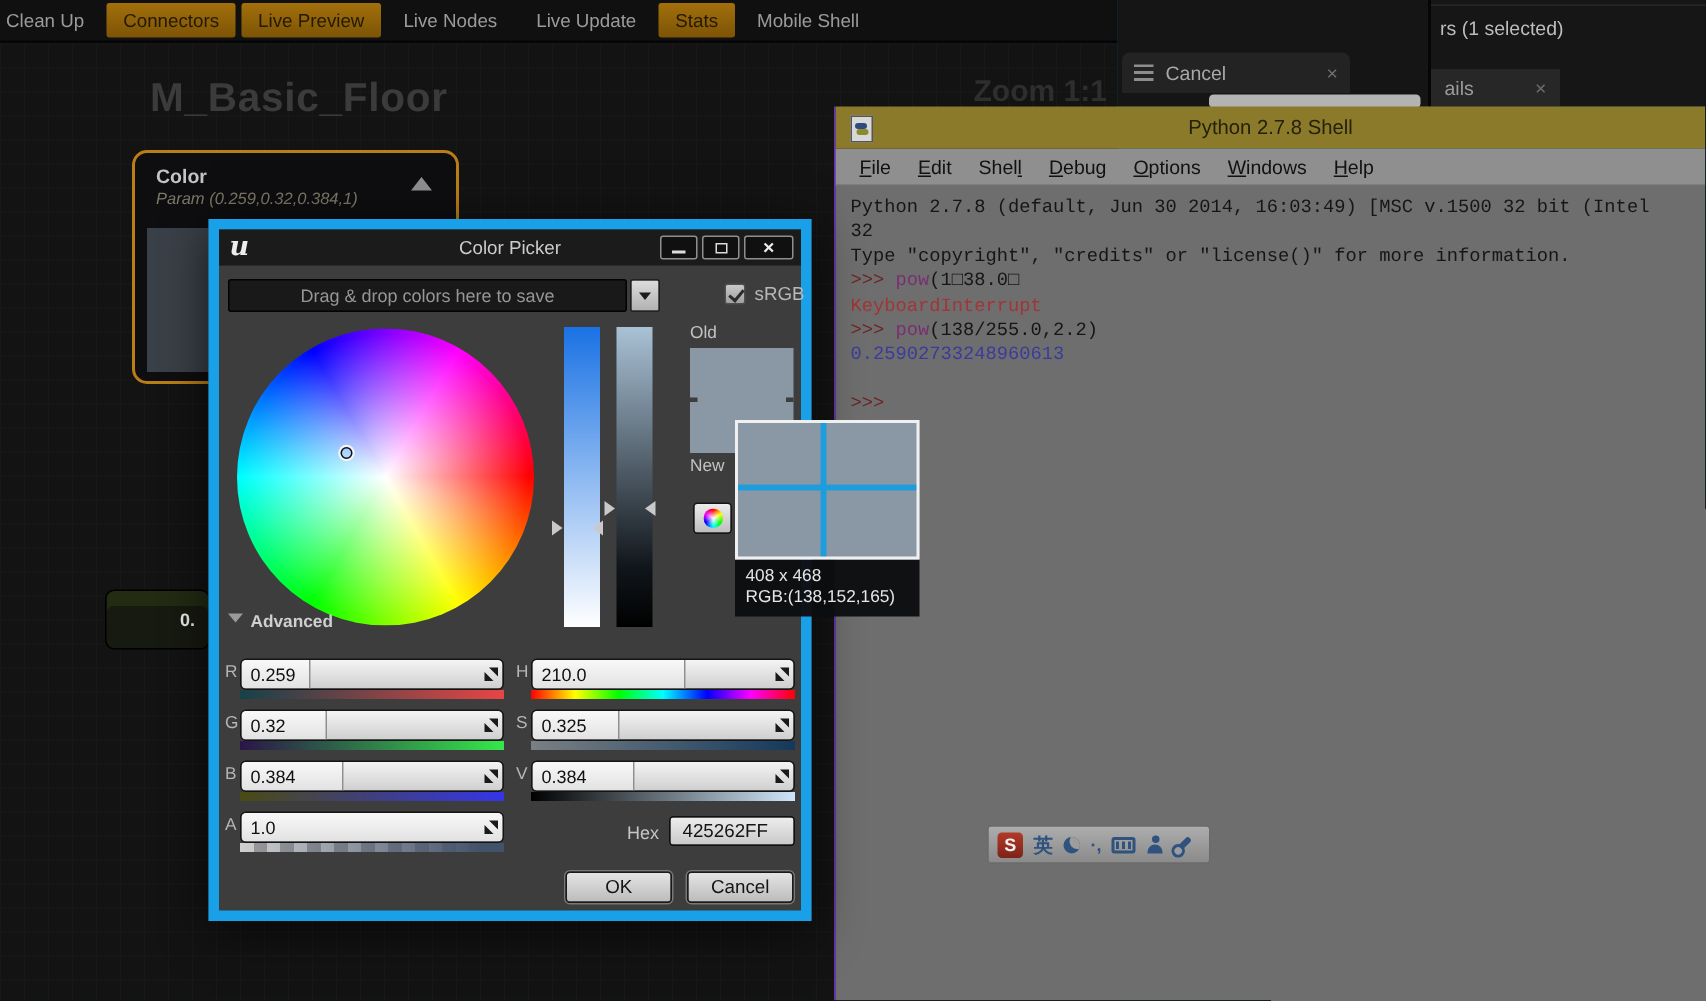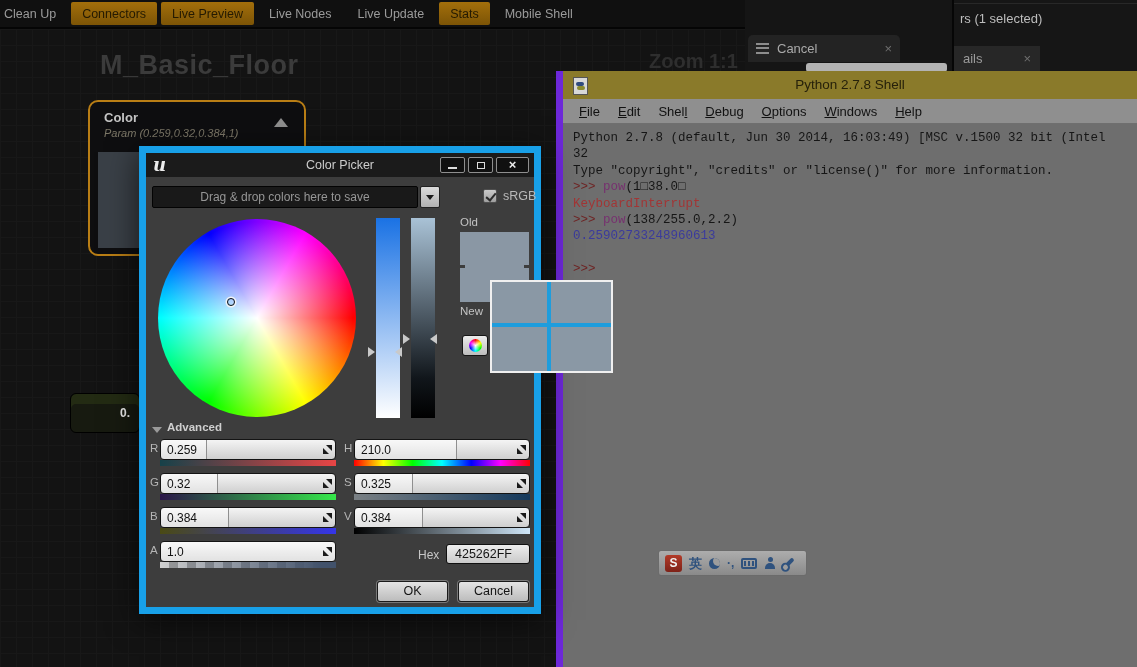--- a/index.html
+++ b/index.html
@@ -39,21 +39,21 @@
   .tab-close{color:#6f6f6f;font-size:13px;line-height:13px;}
   .palette-search{position:absolute;left:61px;top:63px;width:141px;height:9px;background:#b3b3b3;border-radius:3px;}
   .details-corner{position:absolute;left:952px;top:0;width:185px;height:71px;background:#161616;
     border-left:2px solid #060606;}
   .details-topline{position:absolute;left:0;top:3px;width:100%;height:1px;background:#282828;}
   .details-header{position:absolute;left:6px;top:11px;color:#bdbdbd;font-size:13px;}
   .details-tab{position:absolute;left:0;top:46px;width:86px;height:25px;background:#272727;
     display:flex;align-items:center;padding:0 9px;box-sizing:border-box;}
   .details-tab .lbl{color:#9b9b9b;font-size:13px;flex:1;}
   
-  .py-window{position:absolute;left:556px;top:71px;width:581px;height:596px;border-left:7px solid #6d28d9;
+  .py-window{position:absolute;left:556px;top:71px;width:581px;height:596px;border-left:1px solid #6d28d9;
     box-sizing:border-box;z-index:20;}
   .py-titlebar{height:28px;background:#8a7a2a;position:relative;}
   .py-title{position:absolute;left:0;right:0;top:6px;text-align:center;font-size:13.5px;color:#26210a;}
   .py-icon{position:absolute;left:10px;top:6px;width:13px;height:16px;background:#d8d8d8;border:1px solid #555;}
   .py-icon i{position:absolute;left:2px;top:4px;width:8px;height:4px;background:#2f4a7e;border-radius:2px;}
   .py-icon b{position:absolute;left:3px;top:8px;width:8px;height:4px;background:#8a8a30;border-radius:2px;}
   .py-menubar{height:24px;background:#8f8f8f;border-bottom:1px solid #6f6f6f;display:flex;align-items:center;padding-left:7px;}
   .menu-item{font-size:13px;color:#111;padding:0 9px;}
   .py-body{height:543px;background:#6e6e6e;overflow:hidden;}
   .shell{padding:6px 0 0 10px;font-family:"Liberation Mono",monospace;font-size:12.5px;line-height:16.4px;}
@@ -121,21 +121,21 @@
   .pk-swatch{position:absolute;left:314px;top:79px;width:69px;height:70px;}
   .pk-swatch::before,.pk-swatch::after{content:"";position:absolute;top:33px;width:5px;height:3px;background:#3d3d3d;}
   .pk-swatch::before{left:0;} .pk-swatch::after{right:0;}
   .pk-new-label{position:absolute;left:314px;top:152px;font-size:11.5px;color:#c3c3c3;}
   .pk-eyedropper{position:absolute;left:316px;top:182px;width:26px;height:21px;border-radius:3px;
     background:linear-gradient(#ececec,#bdbdbd);border:1px solid #161616;box-sizing:border-box;
     display:flex;align-items:center;justify-content:center;}
   .pk-eyedropper i{width:13px;height:13px;border-radius:50%;
     background:radial-gradient(circle closest-side,#fff 0%,rgba(255,255,255,0) 85%),
     conic-gradient(#f00,#ff0,#0f0,#0ff,#00f,#f0f,#f00);}
-  .pk-advanced{position:absolute;left:6px;top:268px;display:flex;align-items:flex-end;gap:5px;}
+  .pk-advanced{position:absolute;left:6px;top:256px;display:flex;align-items:flex-start;gap:5px;}
   .pk-advanced i{width:0;height:0;border-left:5px solid transparent;border-right:5px solid transparent;border-top:6px solid #9a9a9a;}
   .pk-advanced span{font-size:11.5px;font-weight:bold;color:#cfcfcf;}
   .scol{position:absolute;top:286px;width:190px;}
   .scol-left{left:4px;} .scol-right{left:198px;}
   .srow{position:absolute;left:0;width:190px;height:28px;}
   .slabel{position:absolute;left:0;top:3px;font-size:11.5px;color:#b5b5b5;}
   .spin{position:absolute;left:10px;top:0;width:176px;height:21px;border:1px solid #141414;border-radius:4px;
     background:linear-gradient(#f4f4f4,#cfcfcf);box-sizing:border-box;overflow:hidden;}
   .spin .fill{position:absolute;left:0;top:0;bottom:0;background:rgba(255,255,255,.4);border-right:1px solid #8f8f8f;}
   .spin .sval{position:absolute;left:6px;top:3px;font-size:12px;color:#101010;}
@@ -400,15 +400,19 @@
     <div class="pk-hex">425262FF</div>
     <div class="pk-btn pk-ok">OK</div>
     <div class="pk-btn pk-cancel">Cancel</div>
   </div>
 
   <div class="magnifier">
     <div class="mag-zoom" id="mag-zoom" style="background: rgb(138, 152, 165);">
       <div class="mag-ch-h" style="background: rgb(30, 157, 221);"></div>
       <div class="mag-ch-v" style="background: rgb(30, 157, 221);"></div>
     </div>
+    <div class="mag-info">
+      <div>408 x 468</div>
+      <div>RGB:(138,152,165)</div>
+    </div>
   </div>
 
 </div>
 
 </body></html>

